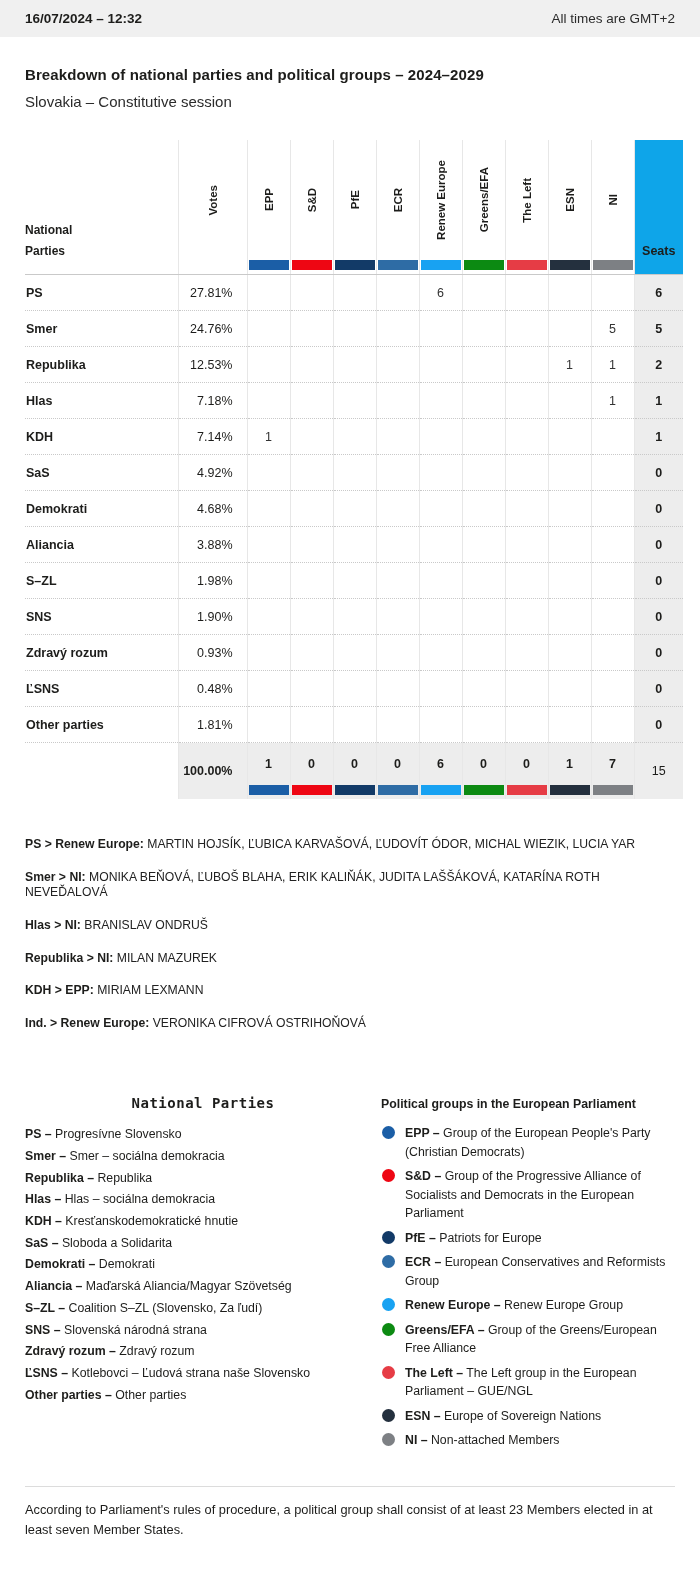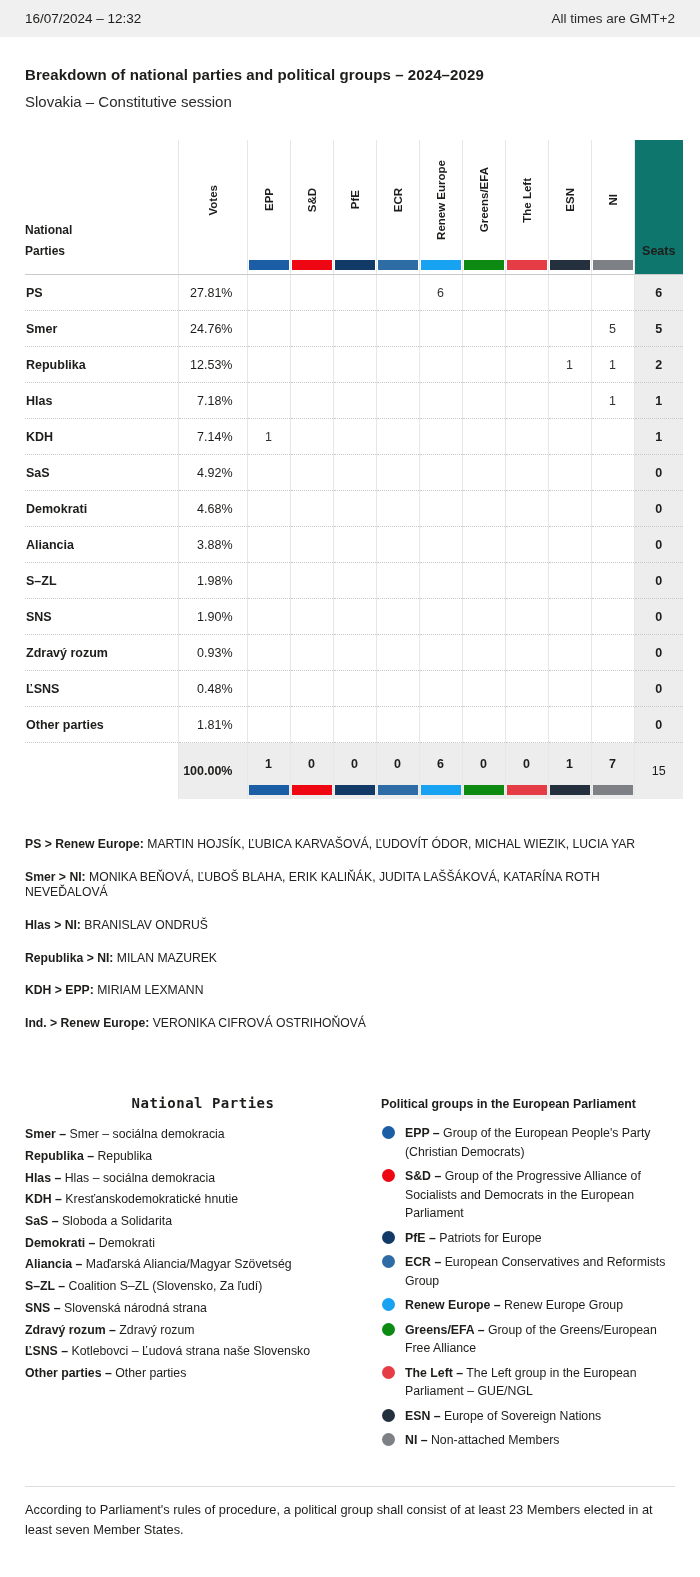--- a/index.html
+++ b/index.html
@@ -1,39 +1,39 @@
 <!DOCTYPE html>
 <html><head>
 <meta charset="utf-8">
 <style>
   html,body{margin:0;padding:0;background:#ffffff;}
   body{width:700px;color:#1d1d1b;font-family:"Liberation Sans",sans-serif;-webkit-font-smoothing:antialiased;}
 
   
   .topbar{background:#f0f0f0;height:37px;display:flex;justify-content:space-between;align-items:center;padding:0 25px;box-sizing:border-box;font-size:13.5px;}
-  .topbar .dt{font-weight:400;}
+  .topbar .dt{font-weight:700;}
   .topbar .tz{color:#2b2b2b;}
 
   
   .page-title{margin:29px 25px 0;font-size:15px;font-weight:700;letter-spacing:.1px;}
   .page-subtitle{margin:10px 25px 0;font-size:15px;color:#2b2b2b;}
 
   
   .results-table{margin:30px 0 0 25px;border-collapse:collapse;table-layout:fixed;width:658px;font-size:12.5px;}
   .results-table th,.results-table td{padding:0;border-left:1px solid #e7e7e7;}
   .results-table th:first-child,.results-table td:first-child{border-left:none;}
   .results-table thead th{border-bottom:1px solid #c9c9c9;vertical-align:bottom;}
   .hcol{display:flex;flex-direction:column;height:134px;}
   .rot-area{flex:1;display:flex;align-items:center;justify-content:center;}
   .rot{writing-mode:vertical-rl;transform:rotate(180deg);font-weight:700;font-size:11.5px;white-space:nowrap;color:#1d1d1b;}
   .bar{height:10px;margin:0 1px 4px;}
   .bar.spacer{background:transparent;}
   .corner{text-align:left;}
   .cornerwrap{font-weight:700;font-size:12px;line-height:1.75;padding-bottom:12px;}
-  .seats-h{background:#0f766e;text-align:center;font-weight:700;font-size:12.5px;}
+  .seats-h{background:#0ea5e9;text-align:center;font-weight:700;font-size:12.5px;}
   .seats-h div{padding-bottom:16px;}
 
   .results-table tbody td{height:35px;}
   .results-table tbody tr + tr td{border-top:1px dotted #c9c9c9;}
   td.party{font-weight:700;text-align:left;padding-left:1px;}
   td.votes{text-align:right;padding-right:14px;}
   td.g{text-align:center;color:#333;}
   td.seats{text-align:center;font-weight:700;background:#ededed;}
 
   .results-table tfoot td{border-top:1px dotted #c9c9c9;background:#ededed;}
@@ -436,20 +436,21 @@
   <p><b>Smer &gt; NI:</b> <span>MONIKA BEŇOVÁ, ĽUBOŠ BLAHA, ERIK KALIŇÁK, JUDITA LAŠŠÁKOVÁ, KATARÍNA ROTH NEVEĎALOVÁ</span></p>
   <p><b>Hlas &gt; NI:</b> <span>BRANISLAV ONDRUŠ</span></p>
   <p><b>Republika &gt; NI:</b> <span>MILAN MAZUREK</span></p>
   <p><b>KDH &gt; EPP:</b> <span>MIRIAM LEXMANN</span></p>
   <p><b>Ind. &gt; Renew Europe:</b> <span>VERONIKA CIFROVÁ OSTRIHOŇOVÁ</span></p>
 </div>
 
 <div class="legends">
   <div class="legend-left">
     <h3>National Parties</h3>
+    <div class="party-item"><b>PS –</b> <span>Progresívne Slovensko</span></div>
     <div class="party-item"><b>Smer –</b> <span>Smer – sociálna demokracia</span></div>
     <div class="party-item"><b>Republika –</b> <span>Republika</span></div>
     <div class="party-item"><b>Hlas –</b> <span>Hlas – sociálna demokracia</span></div>
     <div class="party-item"><b>KDH –</b> <span>Kresťanskodemokratické hnutie</span></div>
     <div class="party-item"><b>SaS –</b> <span>Sloboda a Solidarita</span></div>
     <div class="party-item"><b>Demokrati –</b> <span>Demokrati</span></div>
     <div class="party-item"><b>Aliancia –</b> <span>Maďarská Aliancia/Magyar Szövetség</span></div>
     <div class="party-item"><b>S–ZL –</b> <span>Coalition S–ZL (Slovensko, Za ľudí)</span></div>
     <div class="party-item"><b>SNS –</b> <span>Slovenská národná strana</span></div>
     <div class="party-item"><b>Zdravý rozum –</b> <span>Zdravý rozum</span></div>

